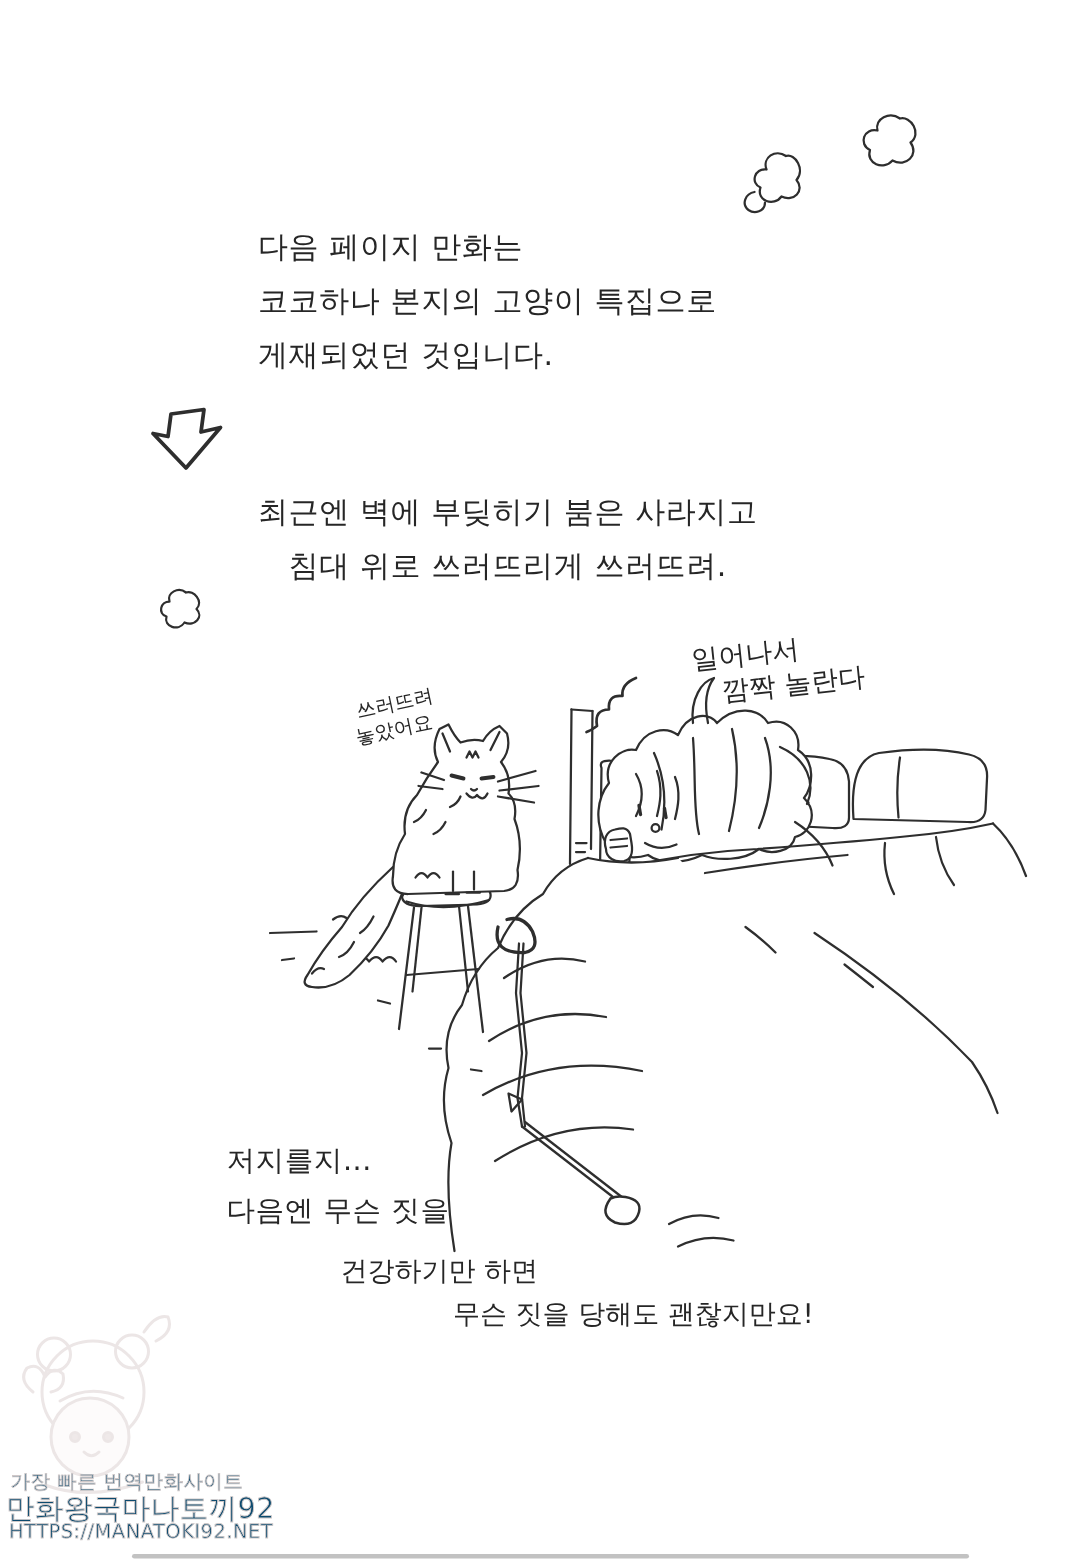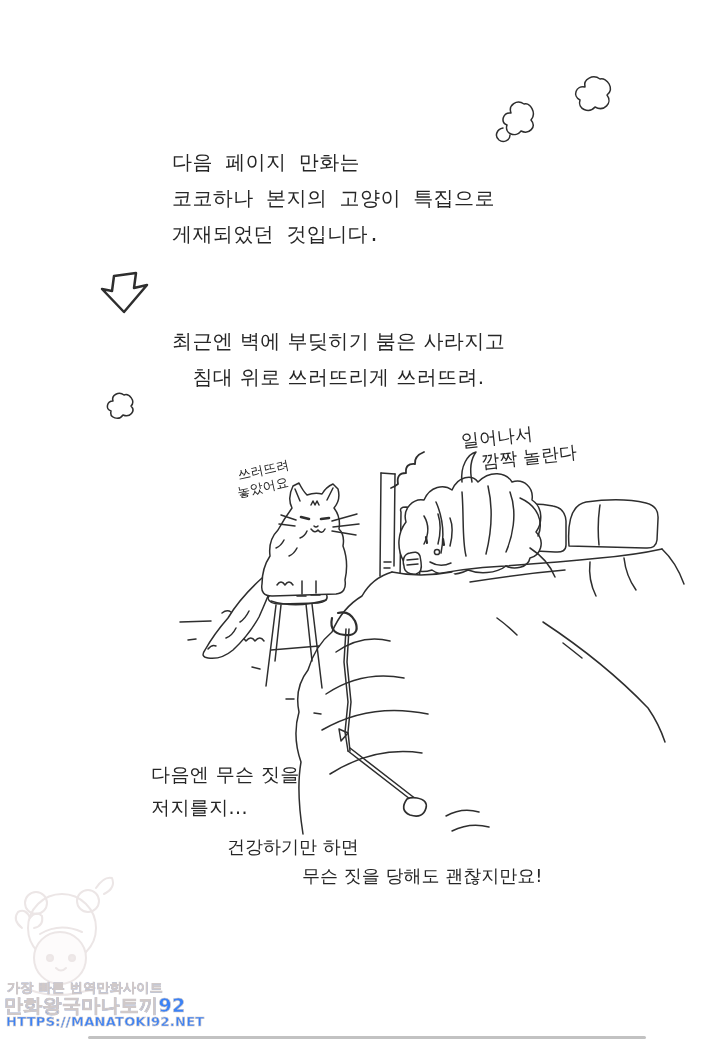--- a/index.html
+++ b/index.html
@@ -7,22 +7,22 @@
   .page {
     position:relative; width:720px; height:1041px; margin:0 auto;
     background:#ffffff; overflow:hidden;
     font-family:"DejaVu Sans", sans-serif; color:#262626;
   }
   .hand { font-family:"DejaVu Sans", sans-serif; color:#262626; }
   .txt-block { position:absolute; line-height:36px; font-size:20px; letter-spacing:0.4px; white-space:nowrap; }
   .txt-block.small { font-size:19px; line-height:33px; }
   .caption { position:absolute; white-space:nowrap; }
   .svg-layer { position:absolute; left:0; top:0; width:720px; height:1041px; }
-  .watermark-text { position:absolute; font-weight:bold; white-space:nowrap;
-    color:#3b82f6; -webkit-text-stroke:0.6px #d0c9c9; letter-spacing:0.3px; }
+  .watermark-text { position:absolute; font-weight:normal; white-space:nowrap;
+    color:#0c4a6e; -webkit-text-stroke:0.6px #d0c9c9; letter-spacing:0.3px; }
   .bottom-bar { position:absolute; left:88px; top:1036px; width:558px; height:3px;
     background:#c2c2c2; border-radius:2px; }
 </style>
 </head>
 <body>
 
 <div class="page">
 
   <svg class="svg-layer" viewBox="0 0 720 1041" fill="none" stroke="#2e2e2e" stroke-width="1.5" stroke-linecap="round" stroke-linejoin="round">
 
@@ -176,21 +176,21 @@
       <path d="M22,928 q-10,-8 -4,-16 q8,-4 12,6 q6,-8 12,-2 q2,10 -8,12"></path>
       <path d="M96,888 q8,-12 16,-10 q4,10 -8,16"></path>
       <circle cx="50" cy="958" r="3" fill="#efe9e9"></circle>
       <circle cx="72" cy="958" r="3" fill="#efe9e9"></circle>
       <path d="M56,968 q5,5 10,0"></path>
       <path d="M30,990 Q60,1001 95,988"></path>
       <path d="M40,934 q20,-12 42,-2"></path>
     </g>
   </svg>
 
-  <div class="txt-block hand" style="left:172px; top:146px;font-family:Liberation Mono, monospace;">
+  <div class="txt-block hand" style="left:172px; top:146px;">
     <div>다음 페이지 만화는</div>
     <div>코코하나 본지의 고양이 특집으로</div>
     <div>게재되었던 것입니다.</div>
   </div>
 
   <div class="txt-block hand" style="left:172px; top:323px;text-align:center;">
     <div>최근엔 벽에 부딪히기 붐은 사라지고</div>
     <div>침대 위로 쓰러뜨리게 쓰러뜨려.</div>
   </div>
 
@@ -198,22 +198,22 @@
     <div>쓰러뜨려</div>
     <div style="margin-left:-4px;">놓았어요</div>
   </div>
 
   <div class="caption hand" style="left:462px; top:423px; font-size:18px; line-height:23px; transform:rotate(-6deg);">
     <div>일어나서</div>
     <div style="margin-left:18px;">깜짝 놀란다</div>
   </div>
 
   <div class="txt-block small hand" style="left:151px; top:758px;">
+    <div>저지를지...</div>
     <div>다음엔 무슨 짓을</div>
-    <div>저지를지...</div>
   </div>
 
   <div class="caption hand" style="left:302px; top:864px; font-size:18px;">무슨 짓을 당해도 괜찮지만요!</div>
   <div class="caption hand" style="left:227px; top:835px; font-size:18px;">건강하기만 하면</div>
 
   <div class="watermark-text" style="left:7px; top:979px; font-size:13px;">가장 빠른 번역만화사이트</div>
   <div class="watermark-text" style="left:4px; top:993px; font-size:19px;text-align:center;">만화왕국마나토끼92</div>
   <div class="watermark-text" style="left:6px; top:1014px; font-size:13px;">HTTPS://MANATOKI92.NET</div>
 
   <div class="bottom-bar"></div>

